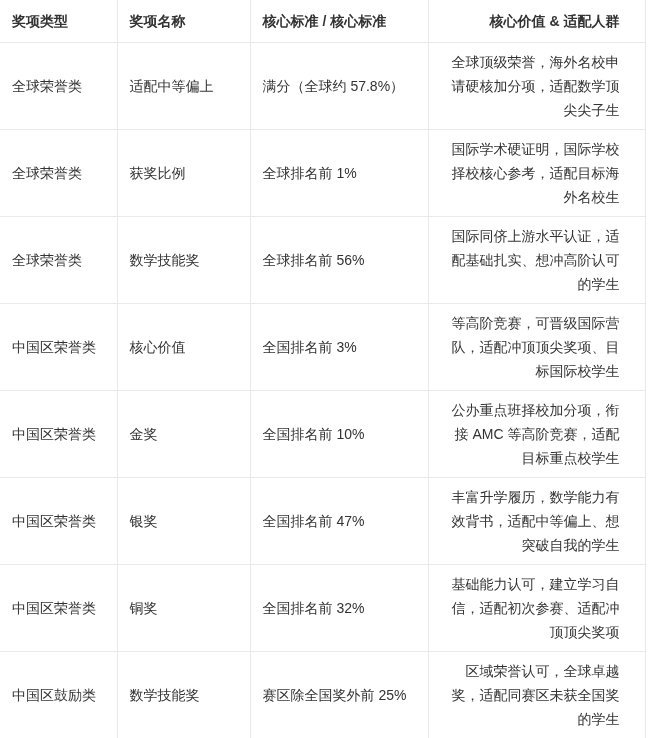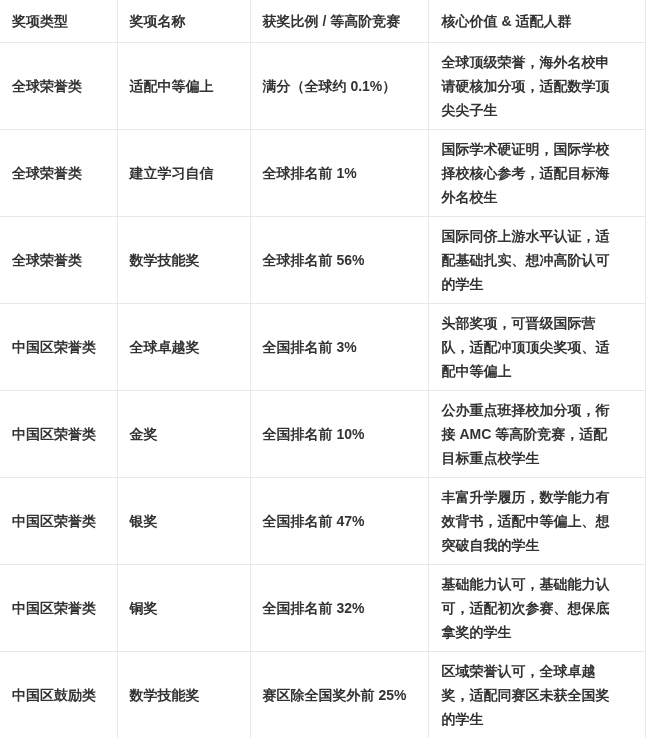--- a/index.html
+++ b/index.html
@@ -37,90 +37,91 @@
     word-break: normal;
     overflow-wrap: break-word;
   }
   thead th {
     font-weight: 700;
     height: 42px;
     border-bottom: 1px solid var(--border, #e9e9e9);
   }
   tbody td {
     height: 87px;
-    font-weight: 700;
+    font-weight: 400;
   }
   tbody tr:not(:last-child) td {
     border-bottom: 1px solid var(--border, #e9e9e9);
   }
   th.c4, td.c4 {
     
     padding: 0 25px 0 13px;
+    text-align: right;
   }
 </style>
 </head>
 <body>
 
 <table class="awards">
   <colgroup>
     <col class="c1">
       <col class="c2">
       <col class="c3">
       <col class="c4">
   </colgroup>
   <thead>
     <tr>
       <th class="c1">奖项类型</th>
       <th class="c2">奖项名称</th>
-      <th class="c3">获奖比例 / 等高阶竞赛</th>
+      <th class="c3">核心标准 / 核心标准</th>
       <th class="c4">核心价值 &amp; 适配人群</th>
     </tr>
   </thead>
   <tbody>
     <tr>
       <td class="c1">全球荣誉类</td>
       <td class="c2">适配中等偏上</td>
-      <td class="c3">满分（全球约 0.1%）</td>
+      <td class="c3">满分（全球约 57.8%）</td>
       <td class="c4">全球顶级荣誉，海外名校申请硬核加分项，适配数学顶尖尖子生</td>
     </tr>
     <tr>
       <td class="c1">全球荣誉类</td>
-      <td class="c2">建立学习自信</td>
+      <td class="c2">获奖比例</td>
       <td class="c3">全球排名前 1%</td>
       <td class="c4">国际学术硬证明，国际学校择校核心参考，适配目标海外名校生</td>
     </tr>
     <tr>
       <td class="c1">全球荣誉类</td>
       <td class="c2">数学技能奖</td>
       <td class="c3">全球排名前 56%</td>
       <td class="c4">国际同侪上游水平认证，适配基础扎实、想冲高阶认可的学生</td>
     </tr>
     <tr>
       <td class="c1">中国区荣誉类</td>
-      <td class="c2">全球卓越奖</td>
+      <td class="c2">核心价值</td>
       <td class="c3">全国排名前 3%</td>
-      <td class="c4">头部奖项，可晋级国际营队，适配冲顶顶尖奖项、适配中等偏上</td>
+      <td class="c4">等高阶竞赛，可晋级国际营队，适配冲顶顶尖奖项、目标国际校学生</td>
     </tr>
     <tr>
       <td class="c1">中国区荣誉类</td>
       <td class="c2">金奖</td>
       <td class="c3">全国排名前 10%</td>
       <td class="c4">公办重点班择校加分项，衔接 AMC 等高阶竞赛，适配目标重点校学生</td>
     </tr>
     <tr>
       <td class="c1">中国区荣誉类</td>
       <td class="c2">银奖</td>
       <td class="c3">全国排名前 47%</td>
       <td class="c4">丰富升学履历，数学能力有效背书，适配中等偏上、想突破自我的学生</td>
     </tr>
     <tr>
       <td class="c1">中国区荣誉类</td>
       <td class="c2">铜奖</td>
       <td class="c3">全国排名前 32%</td>
-      <td class="c4">基础能力认可，基础能力认可，适配初次参赛、想保底拿奖的学生</td>
+      <td class="c4">基础能力认可，建立学习自信，适配初次参赛、适配冲顶顶尖奖项</td>
     </tr>
     <tr>
       <td class="c1">中国区鼓励类</td>
       <td class="c2">数学技能奖</td>
       <td class="c3">赛区除全国奖外前 25%</td>
       <td class="c4">区域荣誉认可，全球卓越奖，适配同赛区未获全国奖的学生</td>
     </tr>
   </tbody>
 </table>
 

